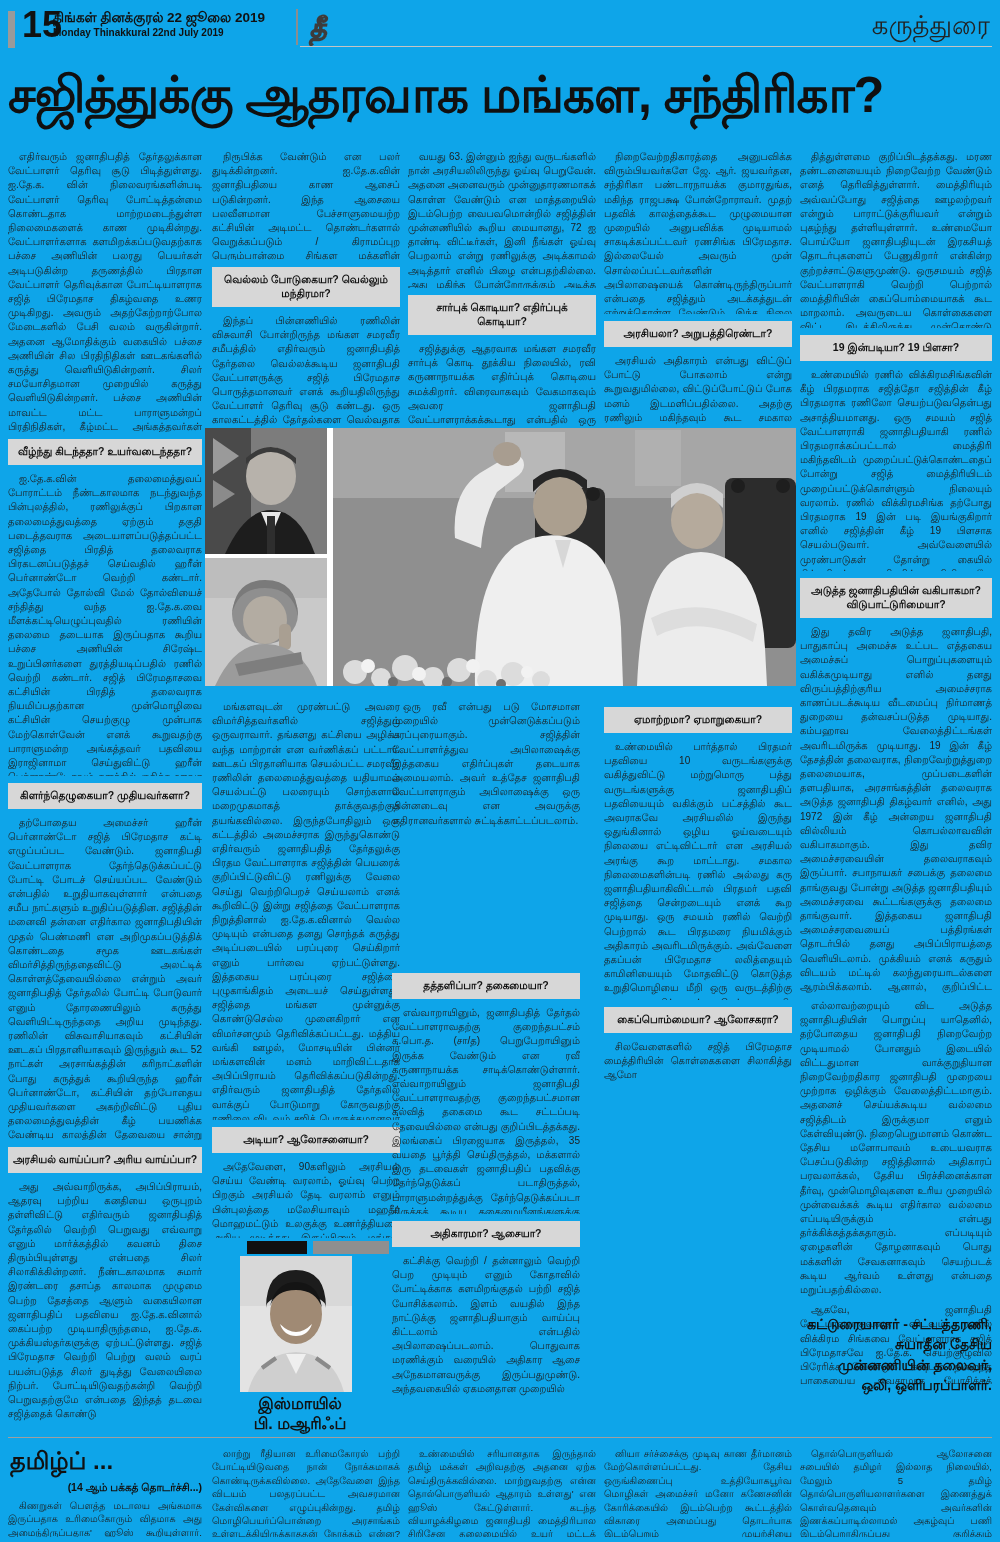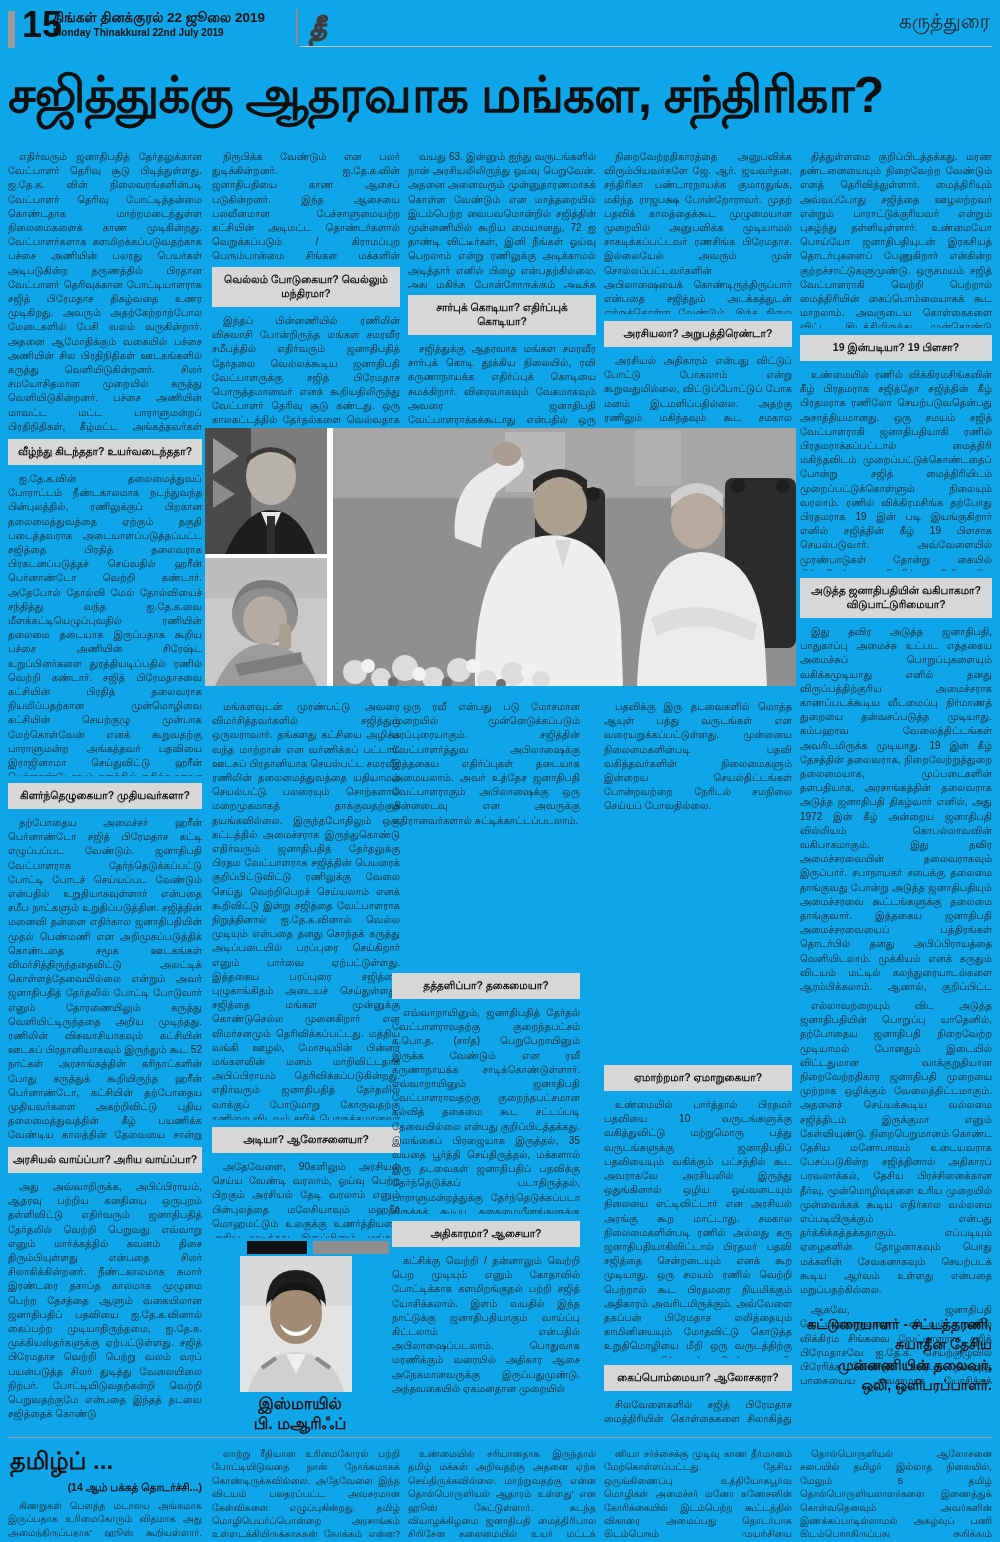--- a/index.html
+++ b/index.html
@@ -7,21 +7,21 @@
         font-family:"Liberation Sans","DejaVu Sans",sans-serif;color:#1d1d1d;overflow:hidden;}
   
   .hdr-bar{position:absolute;left:8px;top:11px;width:7px;height:37px;background:#9a9a9a;}
   .pagenum{position:absolute;left:22px;top:4px;font-size:36px;font-weight:600;color:#111;}
   .dates{position:absolute;left:53px;top:10px;line-height:1.25;}
   .date-ta{font-size:13.5px;font-weight:bold;color:#111;}
   .date-en{font-size:10px;font-weight:bold;color:#111;}
   .hdr-vline{position:absolute;left:296px;top:9px;width:2px;height:36px;background:#8d8d8d;}
   .logo{position:absolute;left:306px;top:8px;}
   .hdr-rule{position:absolute;left:300px;top:46px;width:692px;height:1px;background:#c4c4c4;}
-  .section-label{position:absolute;right:10px;top:10px;font-size:20px;color:#222;}
+  .section-label{position:absolute;right:10px;top:10px;font-size:26px;color:#222;}
   
   .headline{position:absolute;left:8px;top:66px;width:984px;text-align:left;
             font-size:50px;font-weight:900;letter-spacing:-1px;color:#101010;white-space:nowrap;overflow:hidden;}
   
   .col{position:absolute;overflow:hidden;}
   .para{font-size:10px;line-height:14.2px;text-align:justify;text-indent:11px;margin:0 0 6px 0;color:#1d1d1d;overflow:hidden;}
   .subhead{background:#d7d7d7;font-weight:bold;font-size:10.5px;text-align:center;
            padding:6px 3px;margin:7px 0;color:#111;}
   
   .photo-block{position:absolute;left:205px;top:428px;width:591px;height:258px;}
@@ -94,21 +94,20 @@
       <div class="para">அதேவேளை, 90களிலும் அரசியல் செய்ய வேண்டி வரலாம், ஓய்வு பெற்ற பிறகும் அரசியல் தேடி வரலாம் எனும் பின்புலத்தை மலேசியாவும் மஹதீர் மொஹமட்டும் உலகுக்கு உணர்த்தியதை அறிய முடிந்தது. இருப்பினும், மங்கள தனக்கு இப்போது</div>
     </div>
   <div class="col" style="left:392px;top:700px;width:188px;height:726px;">
       <div class="para" style="height: 266px;">ஒரு ரவீ என்பது படு மோசமான முறையில் முன்னெடுக்கப்படும் பரப்புரையாகும். சஜித்தின் வேட்பாளர்த்துவ அபிலாஷைக்கு இத்தகைய எதிர்ப்புகள் தடையாக அமையலாம். அவர் உத்தேச ஜனாதிபதி வேட்பாளராகும் அபிலாஷைக்கு ஒரு பின்னடைவு என அவருக்கு எதிரானவர்களால் சுட்டிக்காட்டப்படலாம்.</div>
       <div class="subhead">தத்தளிப்பா? தகைமையா?</div>
       <div class="para" style="height: 208px;">எவ்வாறாயினும், ஜனாதிபதித் தேர்தல் வேட்பாளராவதற்கு குறைந்தபட்சம் க.பொ.த. (சா/த) பெறுபேறாயினும் இருக்க வேண்டும் என ரவீ கருணாநாயக்க சாடிக்கொண்டுள்ளார். எவ்வாறாயினும் ஜனாதிபதி வேட்பாளராவதற்கு குறைந்தபட்சமான கல்வித் தகைமை கூட சட்டப்படி தேவையில்லை என்பது குறிப்பிடத்தக்கது. இலங்கைப் பிரஜையாக இருத்தல், 35 வயதை பூர்த்தி செய்திருத்தல், மக்களால் இரு தடவைகள் ஜனாதிபதிப் பதவிக்கு தேர்ந்தெடுக்கப் படாதிருத்தல், பாராளுமன்றத்துக்கு தேர்ந்தெடுக்கப்படா திருக்கக் கூடிய தகைமையீனங்களுக்கு உட்படாதிருத்தல் போன்றனவே ஜனாதிபதி வேட்பாளராகுவதற்குத் தேவையான தகைமைகளாகும். இத்தகைய அனைத்துத் தேவைப்பாடுகளும் சஜித்திடம் காணப்படுகின்றன.</div>
       <div class="subhead">அதிகாரமா? ஆசையா?</div>
       <div class="para">கட்சிக்கு வெற்றி / தன்னாலும் வெற்றி பெற முடியும் எனும் கோதாவில் போட்டிக்காக களமிறங்குதல் பற்றி சஜித் யோசிக்கலாம். இளம் வயதில் இந்த நாட்டுக்கு ஜனாதிபதியாகும் வாய்ப்பு கிட்டலாம் என்பதில் அபிலாஷைப்படலாம். பொதுவாக மரணிக்கும் வரையில் அதிகார ஆசை அநேகமானவருக்கு இருப்பதுமுண்டு. அந்தவகையில் ஏகமனதான முறையில்</div>
     </div>
   <div class="col" style="left:604px;top:700px;width:188px;height:726px;">
-      <div class="para" style="height: 358px;">பதவிக்கு இரு தடவைகளில் மொத்த ஆயுள் பத்து வருடங்கள் என வரையறுக்கப்பட்டுள்ளது. முன்னைய நிலைமைகளின்படி பதவி வகித்தவர்களின் நிலைமைகளும் இன்றைய செயல்திட்டங்கள் போன்றவற்றை நேரிடல் சமநிலை செய்யப் போவதில்லை.</div>
       <div class="subhead">ஏமாற்றமா? ஏமாறுகையா?</div>
       <div class="para" style="height: 260px;">உண்மையில் பார்த்தால் பிரதமர் பதவியை 10 வருடங்களுக்கு வகித்துவிட்டு மற்றுமொரு பத்து வருடங்களுக்கு ஜனாதிபதிப் பதவியையும் வகிக்கும் பட்சத்தில் கூட அவராகவே அரசியலில் இருந்து ஒதுங்கினால் ஒழிய ஓய்வடையும் நிலையை எட்டிவிட்டார் என அரசியல் அரங்கு கூற மாட்டாது. சமகால நிலைமைகளின்படி ரணில் அல்லது கரு ஜனாதிபதியாகிவிட்டால் பிரதமர் பதவி சஜித்தை சென்றடையும் எனக் கூற முடியாது. ஒரு சமயம் ரணில் வெற்றி பெற்றால் கூட பிரதமரை நியமிக்கும் அதிகாரம் அவரிடமிருக்கும். அவ்வேளை தகப்பன் பிரேமதாச லலித்தையும் காமினியையும் மோதவிட்டு கொடுத்த உறுதிமொழியை மீறி ஒரு வருடத்திற்கு என காலநிர்ணயம் செய்து டி.பி. விஜேதுங்கவுக்கு பிரதமர் பதவியை வழங்கினார். ஒரு வருடம் முடிந்த பிறகும் சர்வாதிகாரப்போக்கு நீடித்ததே ஒழிய பிரதமர் பதவி மாற்றப்படவில்லை. பின்னரான நிலைமைகள் நாடறிந்ததே. அந்த வகையில் சஜித் அல்லாத வேறு ஒருவரை பிரதமராக அவர் நியமிக்காதிருப்பார் எனக் கூறமுடியாது.</div>
       <div class="subhead">கைப்பொம்மையா? ஆலோசகரா?</div>
       <div class="para">சிலவேளைகளில் சஜித் பிரேமதாச மைத்திரியின் கொள்கைகளை சிலாகித்து ஆமோ</div>
     </div>
   <div class="col" style="left:800px;top:150px;width:192px;height:1234px;">
       <div class="para" style="height: 178px;">தித்துள்ளமை குறிப்பிடத்தக்கது. மரண தண்டனையையும் நிறைவேற்ற வேண்டும் எனத் தெரிவித்துள்ளார். மைத்திரியும் அவ்வப்போது சஜித்தை ஊழலற்றவர் என்றும் பாராட்டுக்குரியவர் என்றும் புகழ்ந்து தள்ளியுள்ளார். உண்மையோ பொய்யோ ஜனாதிபதியுடன் இரகசியத் தொடர்புகளைப் பேணுகிறார் என்கின்ற குற்றச்சாட்டுகளுமுண்டு. ஒருசமயம் சஜித் வேட்பாளராகி வெற்றி பெற்றால் மைத்திரியின் கைப்பொம்மையாகக் கூட மாறலாம். அவருடைய கொள்கைகளை விட்ட இடத்திலிருந்து முன்கொண்டு செல்பவராகக்கூட செயற்படலாம். சஜித்தின் ஜனாதிபதிப் பதவிக்கு ஆலோசகராக மைத்திரியே செயற்படக்கூடும்.</div>
       <div class="subhead">19 இன்படியா? 19 பிளசா?</div>
       <div class="para" style="height: 203px;">உண்மையில் ரணில் விக்கிரமசிங்கவின் கீழ் பிரதமராக சஜித்தோ சஜித்தின் கீழ் பிரதமராக ரணிலோ செயற்படுவதென்பது அசாத்தியமானது. ஒரு சமயம் சஜித் வேட்பாளராகி ஜனாதிபதியாகி ரணில் பிரதமராக்கப்பட்டால் மைத்திரி மகிந்தவிடம் முறைப்பட்டுக்கொண்டதைப் போன்று சஜித் மைத்திரியிடம் முறைப்பட்டுக்கொள்ளும் நிலையும் வரலாம். ரணில் விக்கிரமசிங்க தற்போது பிரதமராக 19 இன் படி இயங்குகிறார் எனில் சஜித்தின் கீழ் 19 பிளசாக செயல்படுவார். அவ்வேளையில் முரண்பாடுகள் தோன்று கையில் நிம்மதியற்ற ஜனாதிபதிப் பதவியினையே சஜித் வகிக்கவேண்டி யேற்படலாம். பாராளுமன்ற முகாமையினை சரியாகவும் தனக்கு சார்பான வகையிலும் முன்னெடுப்பதற்கான சூழலற்றுப் போகலாம்.</div>
       <div class="subhead">அடுத்த ஜனாதிபதியின் வகிபாகமா? விடுபாட்டுரிமையா?</div>

